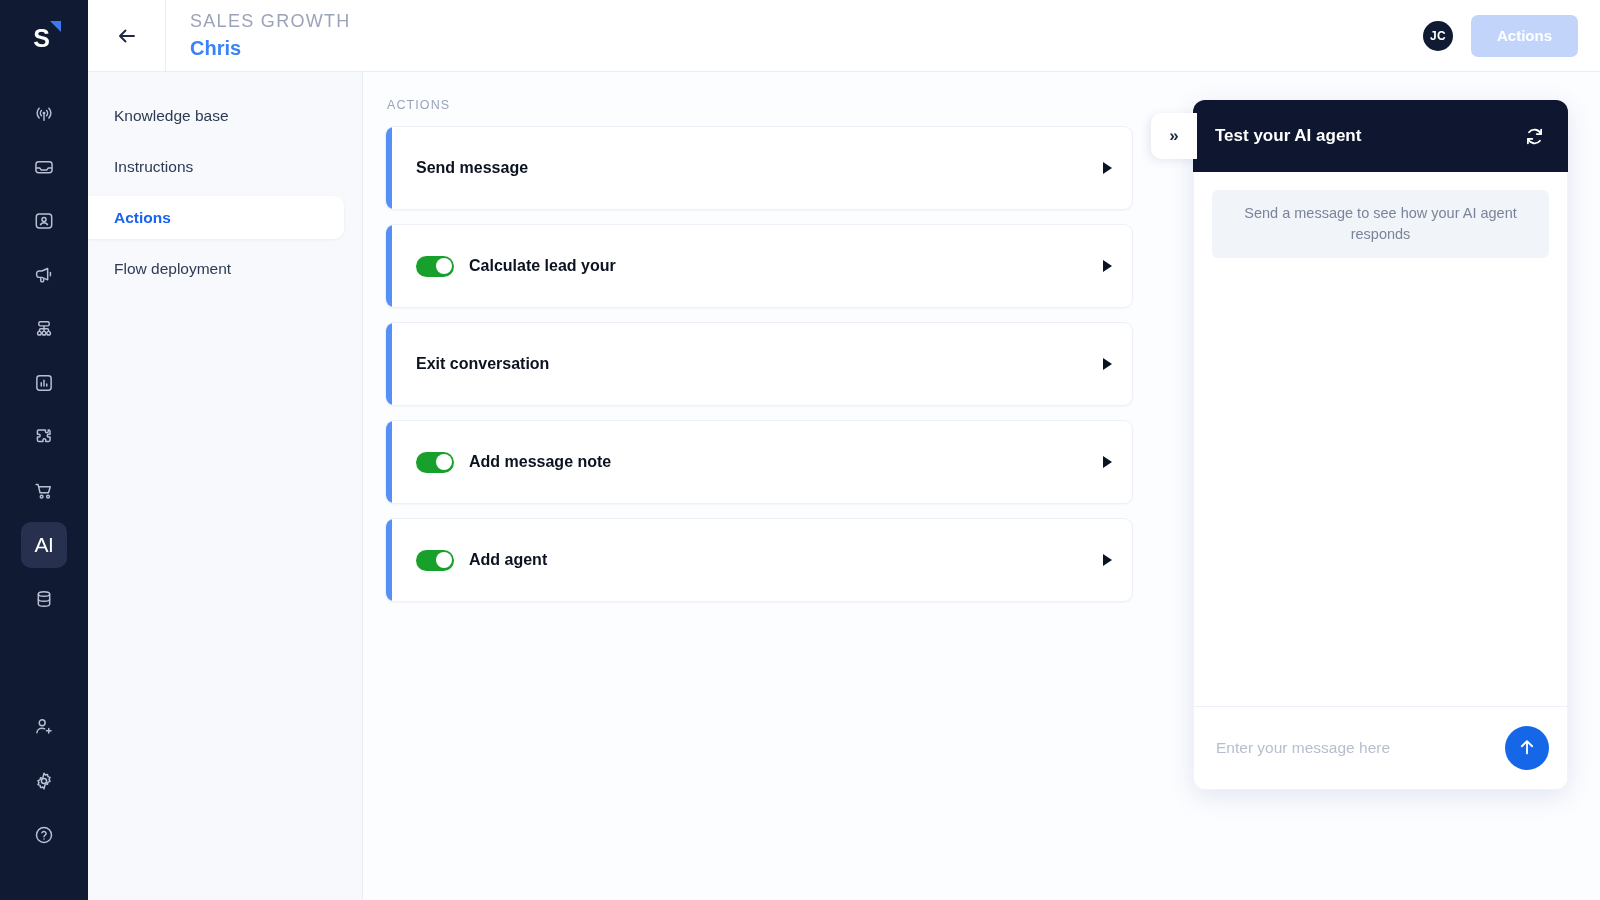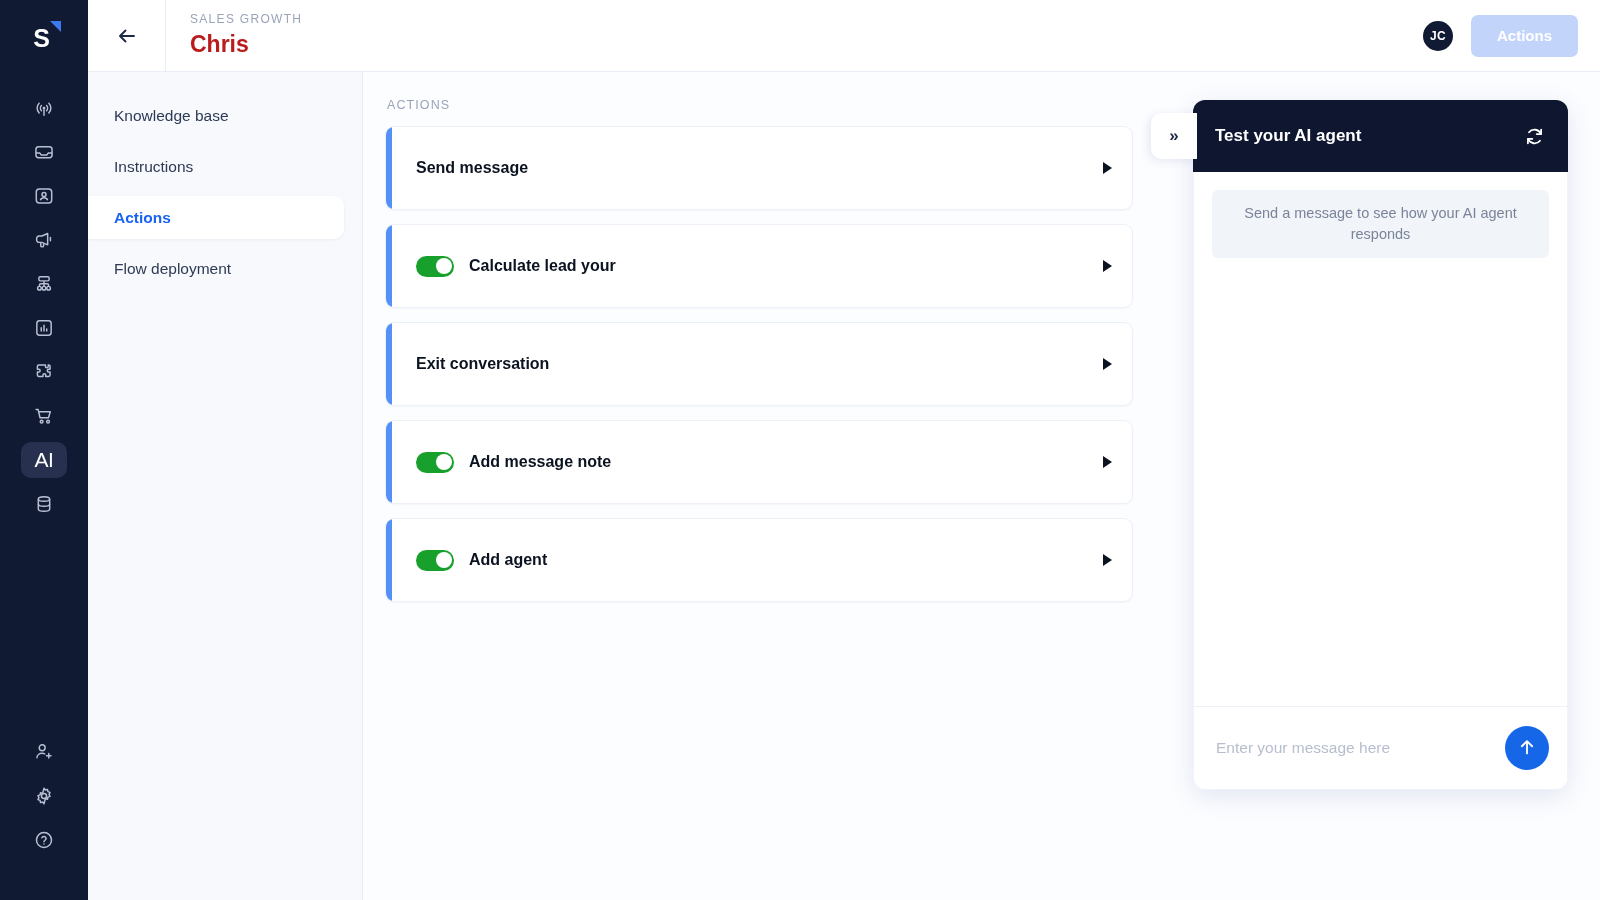--- a/index.html
+++ b/index.html
@@ -33,21 +33,21 @@
   }
   .logo-tri {
     position: absolute; right: 0px; top: 0px;
     width: 0; height: 0;
     border-left: 11px solid transparent;
     border-top: 11px solid #3C78F0;
   }
   .rail-items { margin-top: 18px; display: flex; flex-direction: column; align-items: center; gap: 0px; }
   .rail-bottom { margin-top: auto; margin-bottom: 34px; display: flex; flex-direction: column; align-items: center; gap: 0px; }
   .rail-btn {
-    width: 46px; height: 36px; border-radius: 10px;
+    width: 46px; height: 46px; border-radius: 10px;
     display: flex; align-items: center; justify-content: center;
     color: #B9C0D4; margin-bottom: 8px;
   }
   .rail-btn svg { display: block; }
   .rail-btn.active { background: #27314F; color: #ffffff; }
   .rail-btn.active .ai-text {
     font-size: 21px; font-weight: 500; letter-spacing: -0.5px;
     color: #ffffff; font-family: "Liberation Sans", sans-serif;
   }
 
@@ -60,25 +60,25 @@
     border-bottom: 1px solid #E9EDF5; background: #ffffff;
   }
   .back-cell {
     width: 78px; flex: 0 0 78px;
     display: flex; align-items: center; justify-content: center;
     border-right: 1px solid #E9EDF5;
   }
   .back-arrow { color: #1E2A44; display: flex; }
   .title-cell { display: flex; flex-direction: column; justify-content: center; padding-left: 24px; }
   .eyebrow {
-    font-size: 12px; letter-spacing: 1.3px; color: #9AA3B8;
+    font-size: 18px; letter-spacing: 1.3px; color: #9AA3B8;
     font-weight: 500; text-transform: uppercase; line-height: 1;
     margin-bottom: 7px;
   }
-  .page-title { font-size: 23px; font-weight: bold; color: #b91c1c; line-height: 1.1; }
+  .page-title { font-size: 20px; font-weight: bold; color: #3b82f6; line-height: 1.1; }
   .top-right { margin-left: auto; display: flex; align-items: center; gap: 18px; padding-right: 22px; }
   .avatar {
     width: 30px; height: 30px; border-radius: 50%;
     background: #111A33; color: #ffffff;
     font-size: 12px; font-weight: bold;
     display: flex; align-items: center; justify-content: center;
     letter-spacing: 0.3px;
   }
   .publish-btn {
     height: 42px; padding: 0 26px; border: none; border-radius: 7px;

